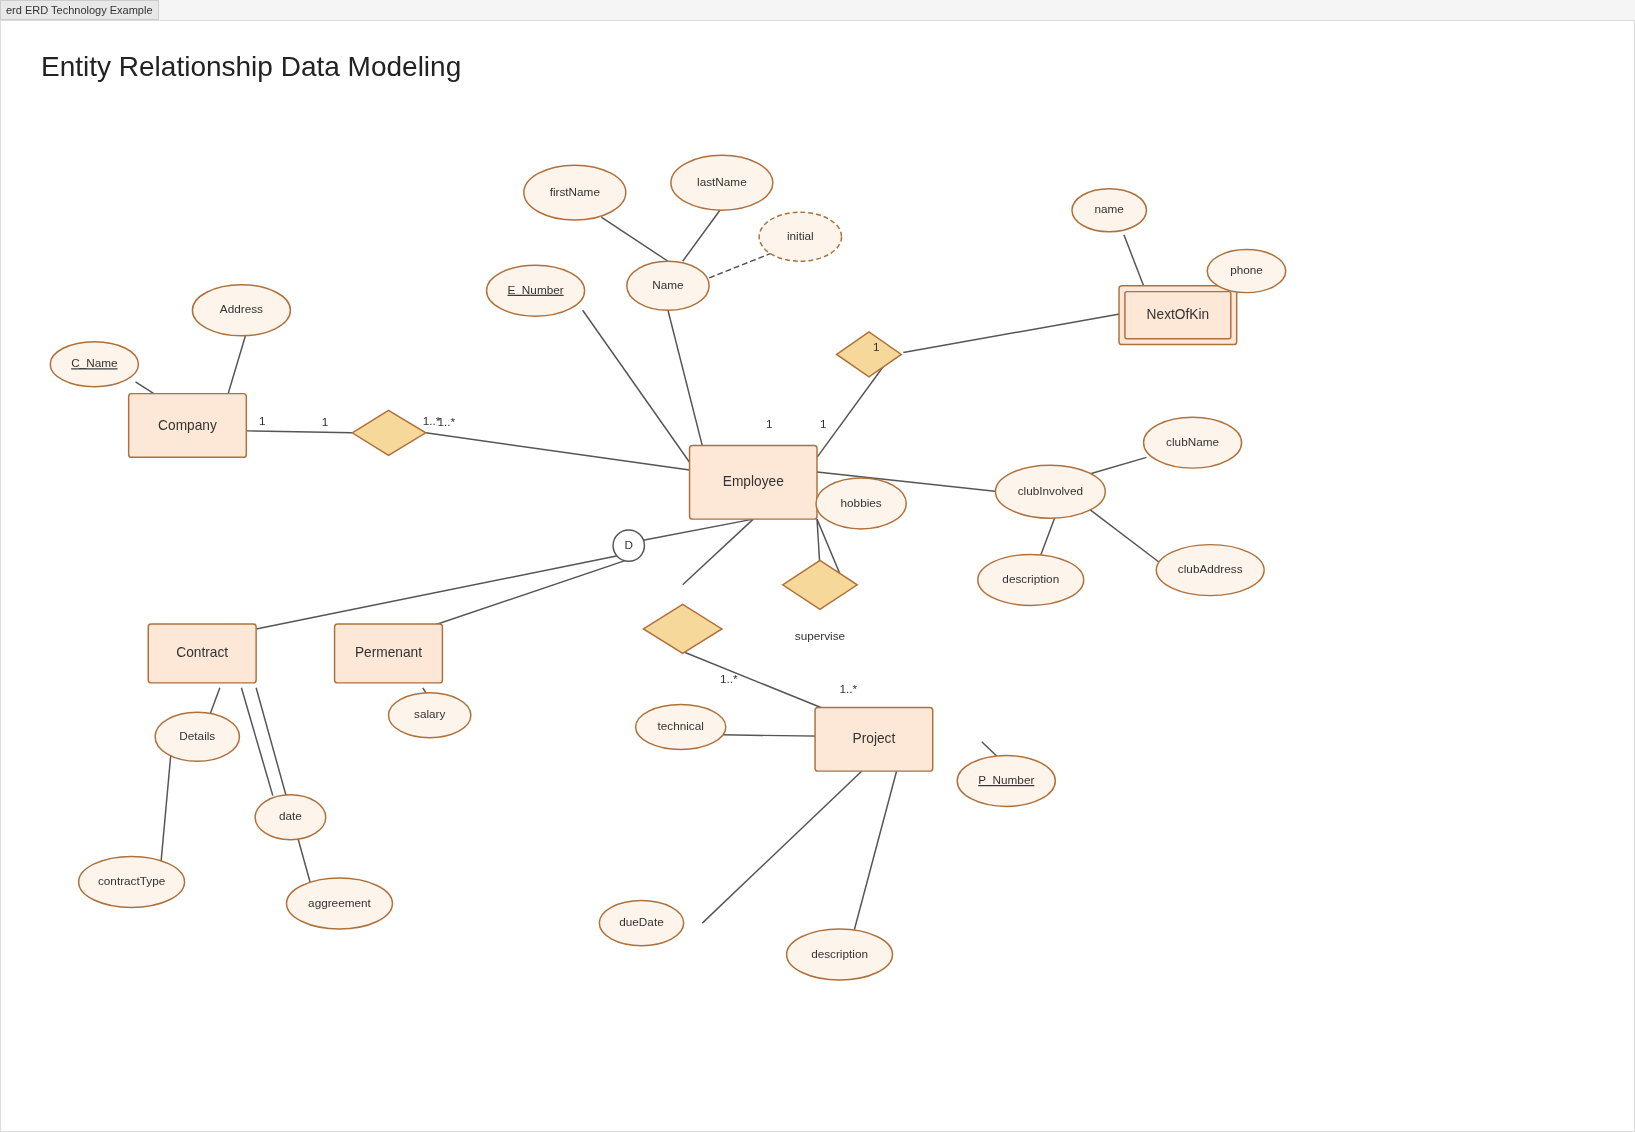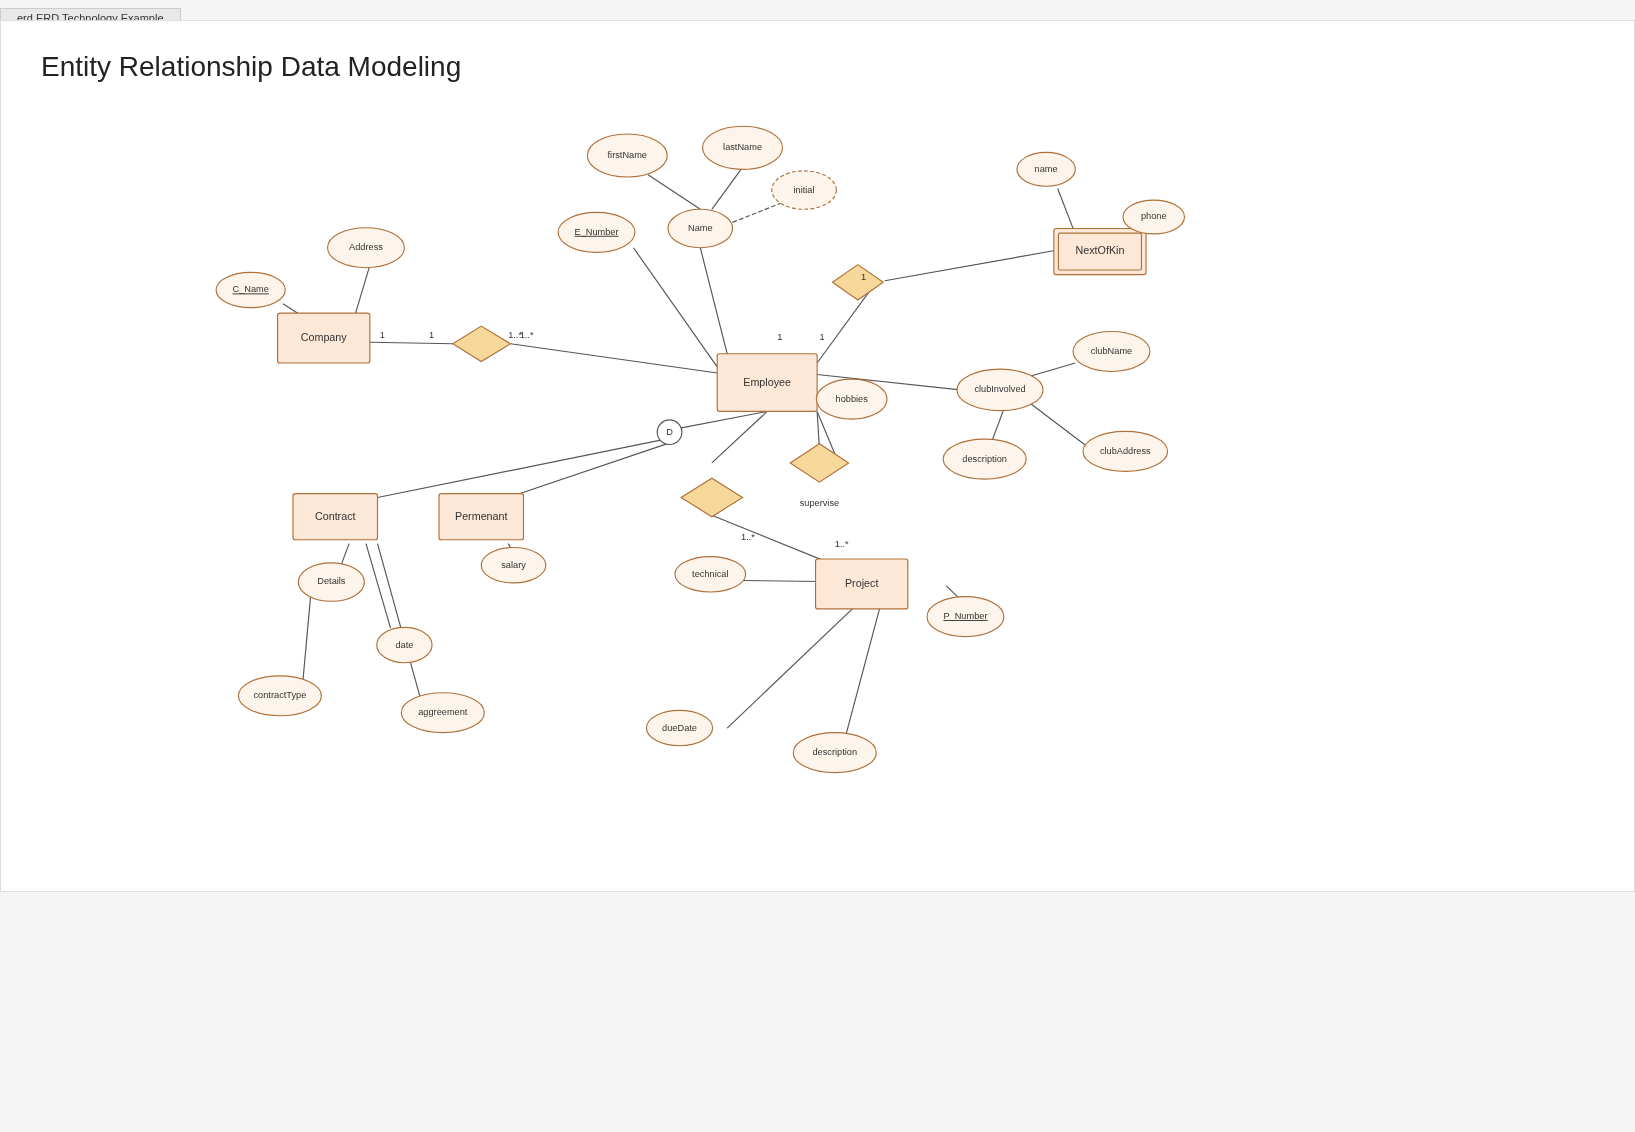--- a/index.html
+++ b/index.html
@@ -5,32 +5,32 @@
     * { box-sizing: border-box; margin: 0; padding: 0; }
     body {
       background: #f5f5f5;
       font-family: Arial, sans-serif;
       width: 1635px;
       min-height: 1132px;
       position: relative;
     }
     .tab-bar {
       position: absolute;
-      top: 8px; left: 0;
+      top: 0; left: 0;
       background: #e8e8e8;
       border: 1px solid #ccc;
-      padding: 3px 16px;
+      padding: 3px 5px;
       font-size: 11px;
       color: #333;
     }
     .main-canvas {
       position: absolute;
       top: 20px; left: 0;
       width: 1635px;
-      height: 872px;
+      height: 1112px;
       background: white;
       border: 1px solid #ddd;
       overflow: hidden;
     }
     .page-title {
       position: absolute;
       top: 30px; left: 40px;
       font-size: 28px;
       font-weight: normal;
       color: #222;

